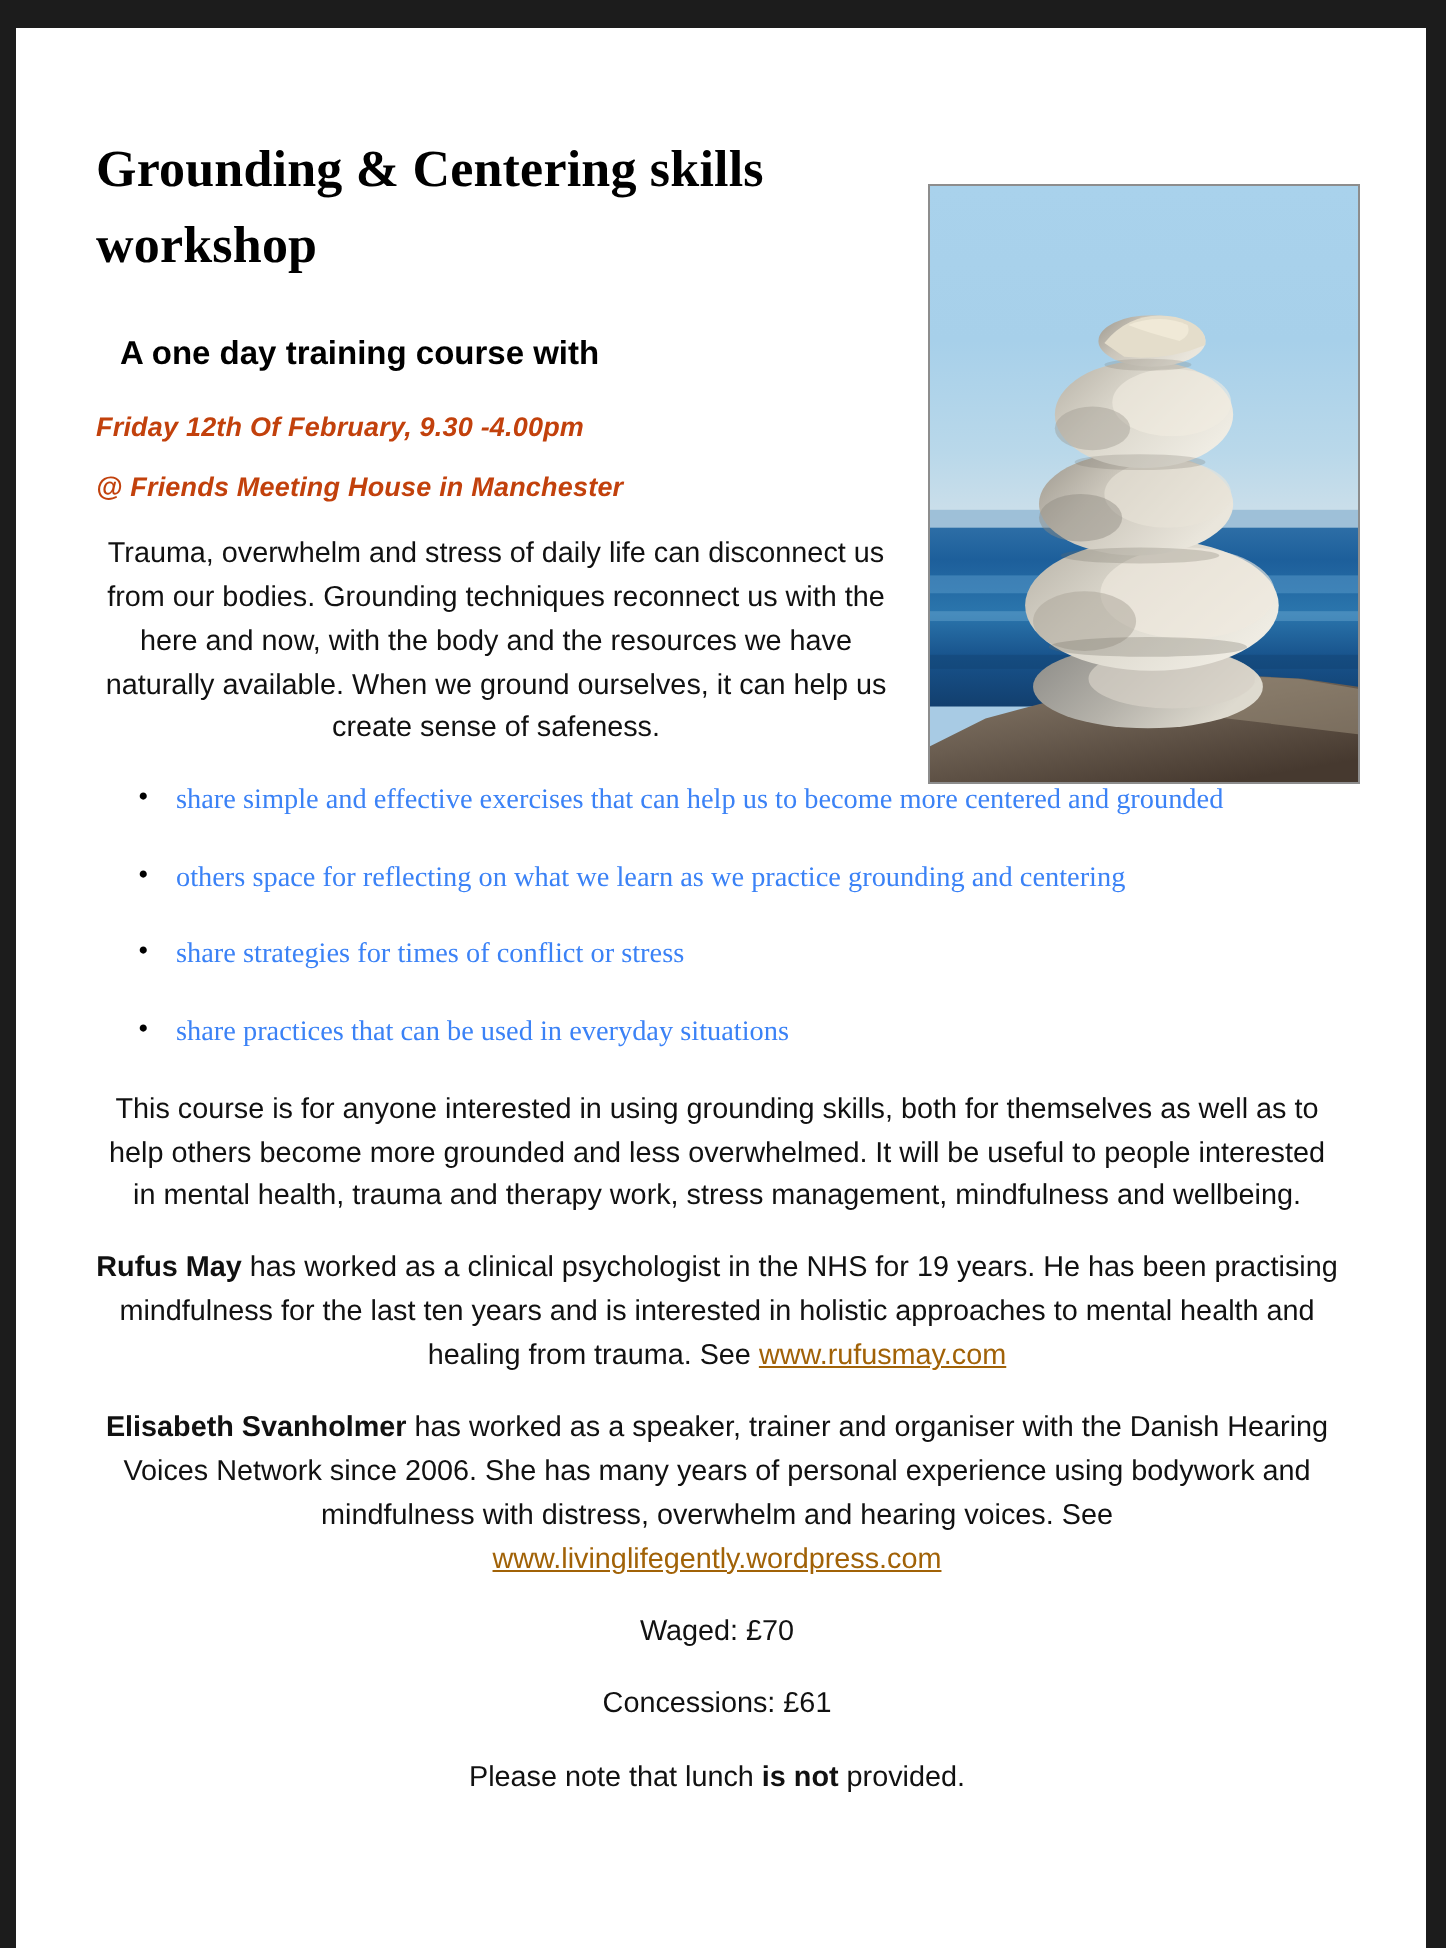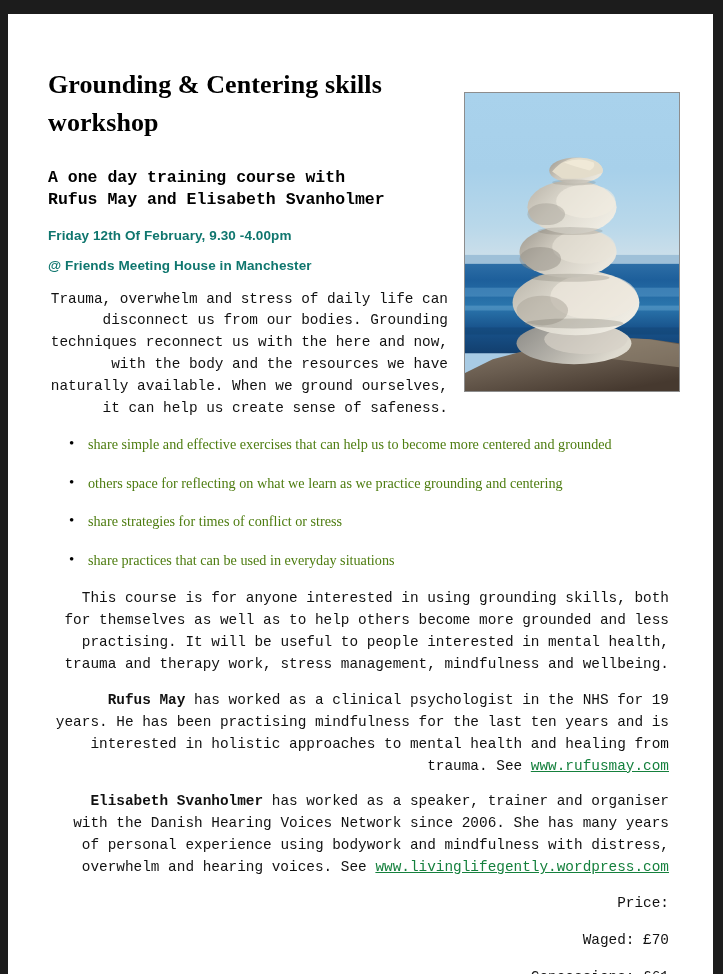--- a/index.html
+++ b/index.html
@@ -62,74 +62,75 @@
     font-family: "Liberation Serif", "DejaVu Serif", serif;
     font-size: 26px;
     font-weight: bold;
     line-height: 1.45;
     margin: 0 0 26px 0;
     color: #000;
     letter-spacing: 0.1px;
   }
 
   .subtitle {
-    font-family: Liberation Mono, monospace;
+    font-family: Liberation Sans, sans-serif;
     font-size: 16.5px;
     font-weight: bold;
     line-height: 1.32;
-    margin: 0 0 18px 0;
+    margin: 0 0 18px 12px;
     color: #000;
   }
 
   .meta-line {
     font-family: "Liberation Sans", "DejaVu Sans", sans-serif;
     font-size: 13.5px;
     font-weight: bold;
+    font-style: italic;
     line-height: 1.1;
     margin: 0 0 15px 0;
-    color: #0f766e;
+    color: #c2410c;
     letter-spacing: 0.1px;
   }
   .meta-line:last-of-type { margin-bottom: 17px; }
 
   p.body {
-    font-family: Liberation Mono, monospace;
+    font-family: Liberation Sans, sans-serif;
     font-size: 14.4px;
     line-height: 1.52;
     margin: 0 0 14px 0;
     color: #111;
-    text-align: right;
+    text-align: center;
   }
 
   ul.course-list {
     margin: 6px 0 11px 0;
     padding: 0 0 0 40px;
     list-style: none;
   }
   ul.course-list li {
     position: relative;
     font-family: "Liberation Serif", "DejaVu Serif", serif;
     font-size: 14.2px;
     line-height: 1.45;
     margin: 0 0 18px 0;
-    color: #4d7c0f;
+    color: #3b82f6;
   }
   ul.course-list li:before {
     content: "\2022";
     position: absolute;
     left: -19px;
     top: -1px;
     font-size: 15px;
     color: #000;
   }
 
   .bold { font-weight: bold; margin-top: 18px; }
 
   a.doclink {
-    color: #15803d;
+    color: #a16207;
     text-decoration: underline;
   }
 
   p.tight {
     margin: 0 0 15px 0;
   }
   p.tight:last-child { margin-bottom: 0; }
 </style>
 </head>
 <body>
@@ -213,45 +214,43 @@
           <ellipse cx="106" cy="139" rx="33" ry="4" fill="#6f6a61" opacity="0.22"></ellipse>
           <ellipse cx="110" cy="90" rx="22" ry="3" fill="#6f6a61" opacity="0.2"></ellipse>
         </svg>
       </div>
 
       <div class="textcol">
         <h1 class="title">Grounding &amp; Centering skills workshop</h1>
 
         <div class="subtitle">
           <div>A one day training course with</div>
-          <div>Rufus May and Elisabeth Svanholmer</div>
         </div>
 
         <p class="meta-line">Friday 12th Of February, 9.30 -4.00pm</p>
         <p class="meta-line">@ Friends Meeting House in Manchester</p>
 
         <p class="body">Trauma, overwhelm and stress of daily life can disconnect us from our bodies. Grounding techniques reconnect us with the here and now, with the body and the resources we have naturally available. When we ground ourselves, it can help us create sense of safeness.</p>
 
       </div>
 
       <div class="textcol wide">
         <ul class="course-list">
           <li>share simple and effective exercises that can help us to become more centered and grounded</li>
           <li>others space for reflecting on what we learn as we practice grounding and centering</li>
           <li>share strategies for times of conflict or stress</li>
           <li>share practices that can be used in everyday situations</li>
         </ul>
 
-        <p class="body">This course is for anyone interested in using grounding skills, both for themselves as well as to help others become more grounded and less practising. It will be useful to people interested in mental health, trauma and therapy work, stress management, mindfulness and wellbeing.</p>
+        <p class="body">This course is for anyone interested in using grounding skills, both for themselves as well as to help others become more grounded and less overwhelmed. It will be useful to people interested in mental health, trauma and therapy work, stress management, mindfulness and wellbeing.</p>
 
         <p class="body"><span class="bold">Rufus May</span><span> has worked as a clinical psychologist in the NHS for 19 years. He has been practising mindfulness for the last ten years and is interested in holistic approaches to mental health and healing from trauma. See </span><a class="doclink" href="#">www.rufusmay.com</a></p>
 
         <p class="body"><span class="bold">Elisabeth Svanholmer</span><span> has worked as a speaker, trainer and organiser with the Danish Hearing Voices Network since 2006. She has many years of personal experience using bodywork and mindfulness with distress, overwhelm and hearing voices. See </span><a class="doclink" href="#">www.livinglifegently.wordpress.com</a></p>
 
-        <p class="body tight">Price:</p>
         <p class="body tight">Waged: £70</p>
         <p class="body tight">Concessions: £61</p>
 
         <p class="body tight"><span>Please note that lunch </span><span class="bold">is not</span><span> provided.</span></p>
 
       </div>
 
     </div>
   </div>
 </div>

